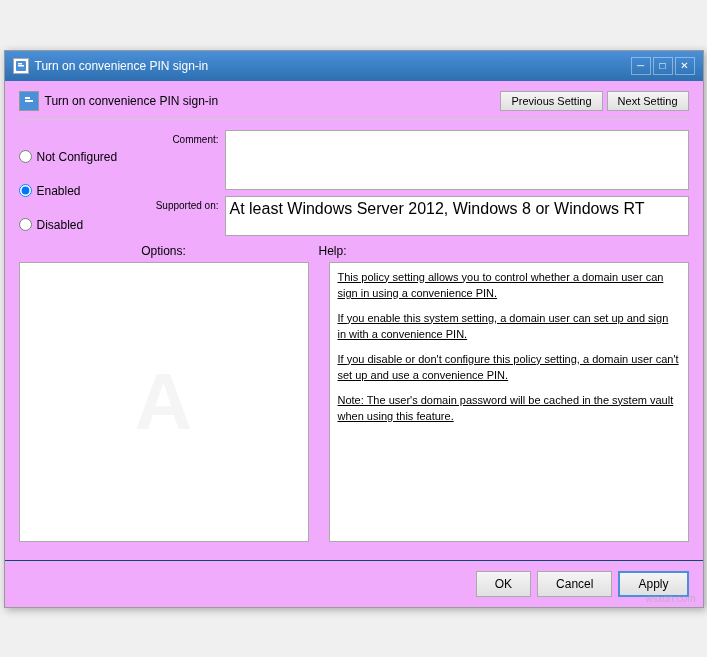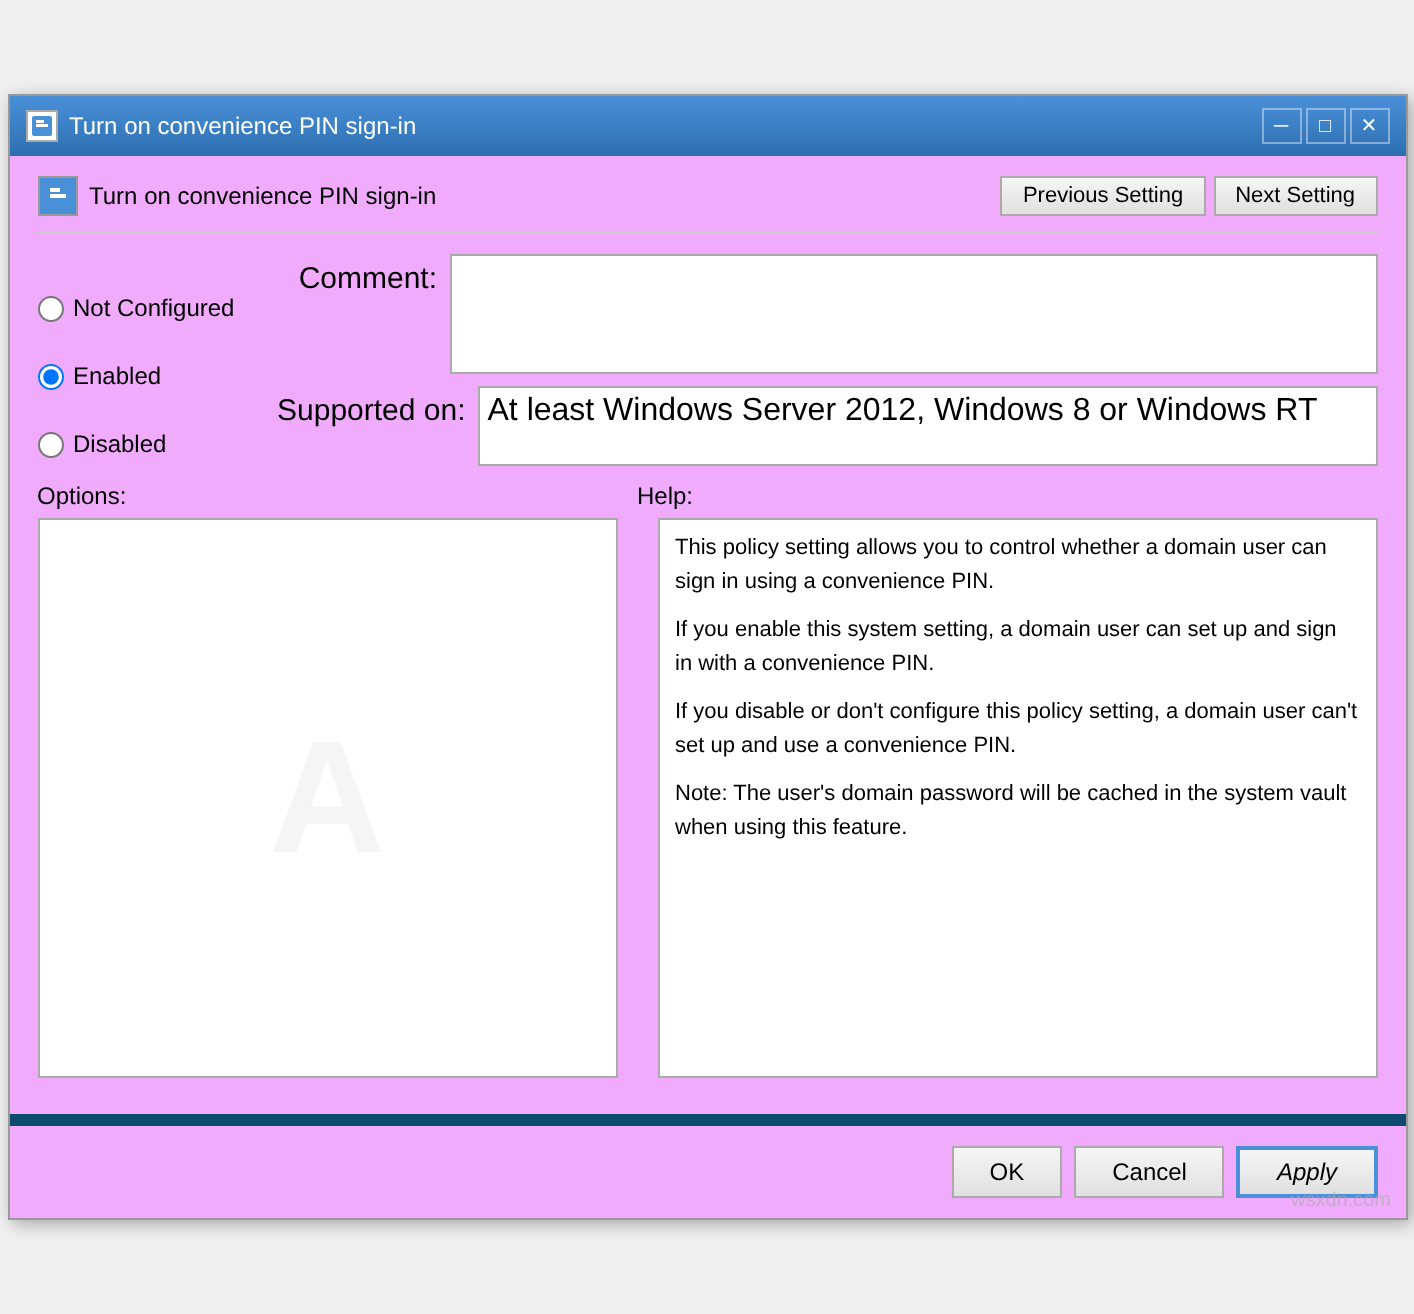--- a/index.html
+++ b/index.html
@@ -139,21 +139,21 @@
       flex-direction: column;
       gap: 6px;
     }
 
     .field-row {
       display: flex;
       align-items: flex-start;
       gap: 6px;
     }
     .field-label {
-      font-size: 15px;
+      font-size: 10px;
       padding-top: 4px;
       min-width: 80px;
       text-align: right;
     }
     .comment-box {
       flex: 1;
       height: 60px;
       border: 1px solid #aaa;
       background: white;
       resize: none;
@@ -199,48 +199,48 @@
       background: white;
       height: 280px;
       overflow-y: scroll;
       padding: 6px 8px;
       font-size: 11px;
       line-height: 1.5;
       margin-left: 10px;
     }
     .help-panel p {
       margin-bottom: 8px;
+      text-decoration: underline;
     }
 
     .bottom-columns {
       display: flex;
       gap: 10px;
       margin-top: 4px;
     }
 
     .footer {
       display: flex;
       justify-content: flex-end;
       gap: 6px;
       padding: 10px 14px;
-      border-top: 6px solid #0c4a6e;
+      border-top: 1px solid #0c4a6e;
       margin-top: 8px;
     }
     .footer-btn {
       padding: 4px 18px;
       background: linear-gradient(to bottom, #f5f5f5, #e0e0e0);
       border: 1px solid #aaa;
       font-size: 12px;
       cursor: pointer;
       min-width: 55px;
       text-align: center;
     }
     .footer-btn.apply {
       border: 2px solid #4a90d9;
-      font-style: italic;
     }
 
     .watermark {
       position: absolute;
       bottom: 4px;
       right: 8px;
       font-size: 10px;
       color: #aaa;
       opacity: 0.6;
     }
@@ -315,21 +315,21 @@
             <textarea class="comment-box" style=""></textarea>
           </div>
           <div class="field-row">
             <span class="field-label">Supported on:</span>
             <div class="supported-box">At least Windows Server 2012, Windows 8 or Windows RT</div>
           </div>
         </div>
       </div>
 
       <div style="display:flex; gap:10px; margin-top:4px;">
-        <div style="width:290px;">Options:</div>
+        <div style="width:290px;text-align:center;">Options:</div>
         <div>Help:</div>
       </div>
 
       <div class="bottom-columns">
         <div class="options-panel">
           <div class="options-watermark">A</div>
         </div>
         <div class="help-panel">
           <p>This policy setting allows you to control whether a domain user can sign in using a convenience PIN.</p>
           <p>If you enable this system setting, a domain user can set up and sign in with a convenience PIN.</p>

